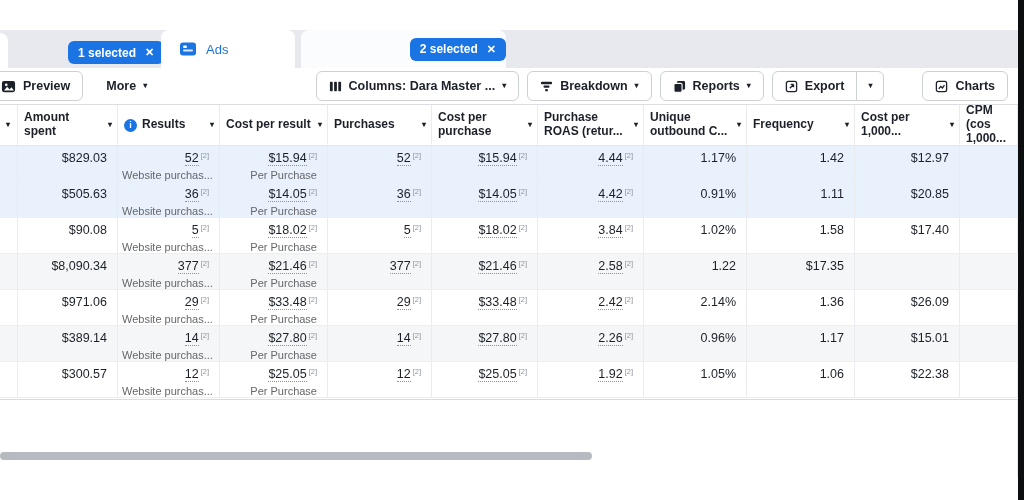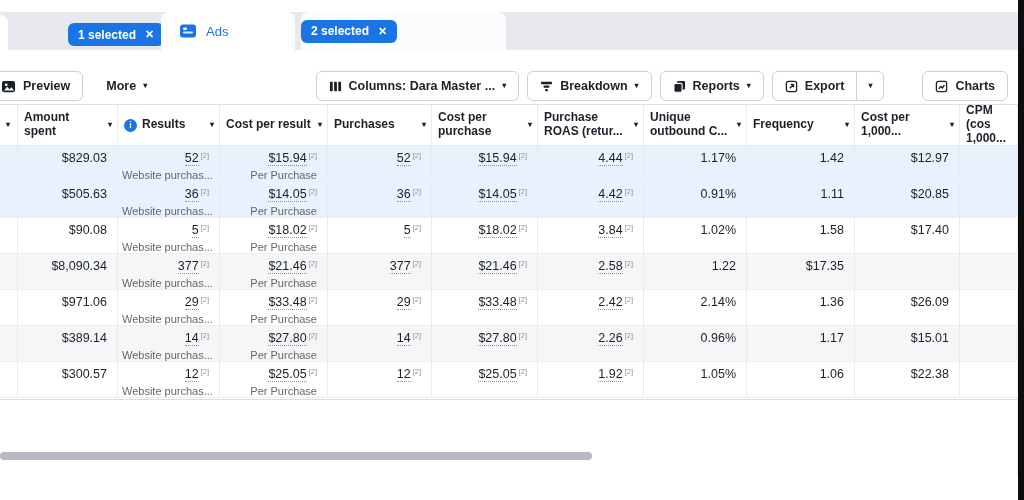--- a/index.html
+++ b/index.html
@@ -1,29 +1,29 @@
 <!DOCTYPE html>
 <html><head>
 <meta charset="utf-8">
 <style>
   * { margin:0; padding:0; box-sizing:border-box; }
   body { font-family:"Liberation Sans", sans-serif; background:#fff; }
   .screen { position:relative; width:1024px; height:500px; background:#fff; overflow:hidden; }
 
   
-  .tabstrip { position:absolute; left:0; top:12px; width:1018px; height:38px; background:#e7e9ee; }
+  .tabstrip { position:absolute; left:0; top:30px; width:1018px; height:38px; background:#e7e9ee; }
   .tab-fragment { position:absolute; left:-8px; top:3px; width:16px; height:35px; background:#fff; border-radius:0 8px 0 0; }
   .sel-badge { display:inline-flex; align-items:center; gap:9px; height:23px; padding:0 10px;
                background:#1b74e4; border-radius:6px; color:#fff; font-size:12px; font-weight:bold; cursor:pointer; }
   .sel-badge .x { font-size:11px; line-height:1; }
   .badge1 { position:absolute; left:68px; top:11px; }
   .tab { position:absolute; top:0; height:38px; background:#fff; border-radius:8px 8px 0 0; }
   .tab-ads { left:161px; width:134px; display:flex; align-items:center; gap:9px; padding-left:18px; }
   .ads-label { color:#1b74e4; font-weight:normal; font-size:13px; }
-  .tab-right { left:301px; width:205px; background:#fbfcfe; display:flex; align-items:center; justify-content:flex-start; }
+  .tab-right { left:301px; width:205px; background:#fbfcfe; display:flex; align-items:center; justify-content:flex-end; }
 
   
   .toolbar { position:absolute; left:0; top:68px; width:1018px; height:37px; background:#fff; border-bottom:1px solid #dcdee3; }
   .tb-left { position:absolute; left:-12px; top:3px; display:flex; gap:10px; align-items:center; }
   .tb-right { position:absolute; right:10px; top:3px; display:flex; gap:8px; align-items:center;padding-left:24px; }
   .btn { display:inline-flex; align-items:center; gap:7px; height:30px; padding:0 12px; border:1px solid #ccd0d5;
          border-radius:6px; background:#fff; font-family:inherit; font-size:12.5px; font-weight:bold; color:#1c2028; cursor:pointer; white-space:nowrap; }
   .btn.plain { border-color:transparent; }
   .caret { font-size:8px; color:#1c2028; line-height:1; }
   .btn-group { display:inline-flex; }

